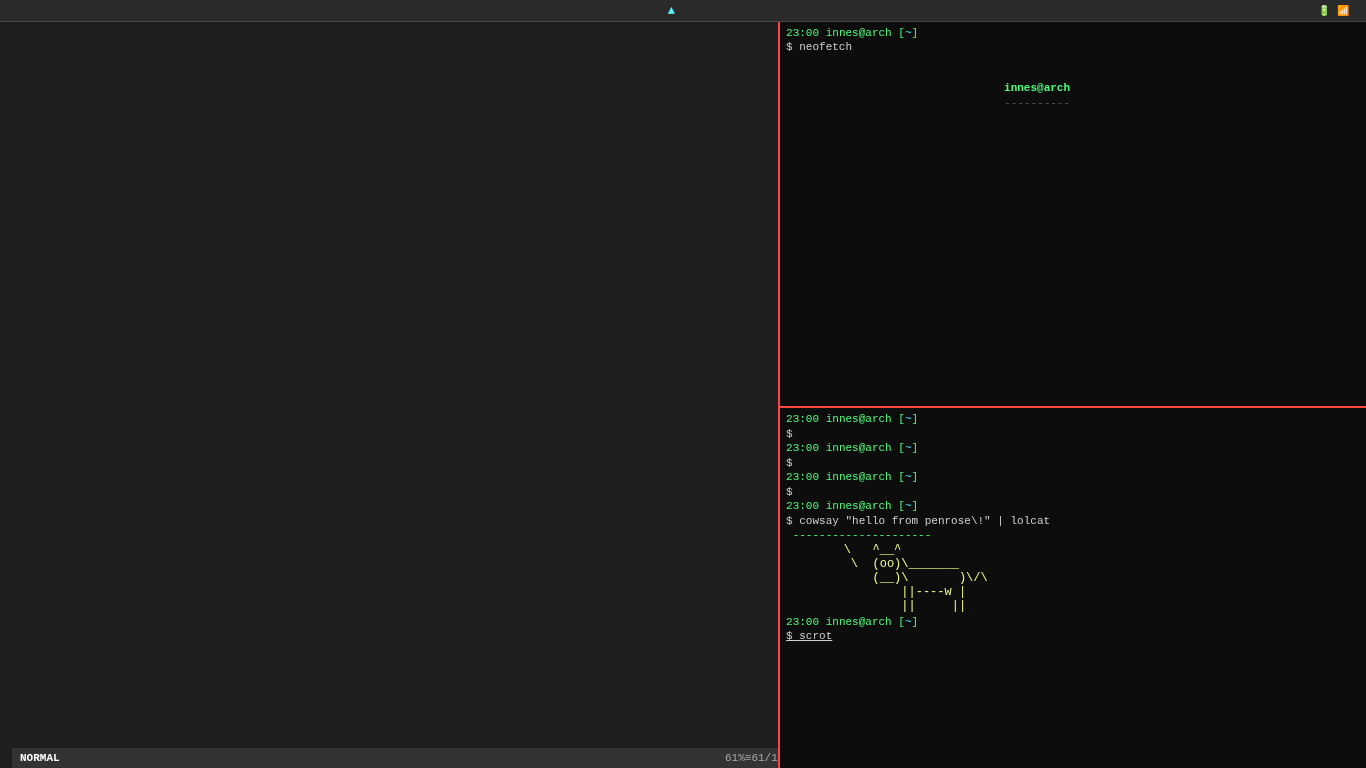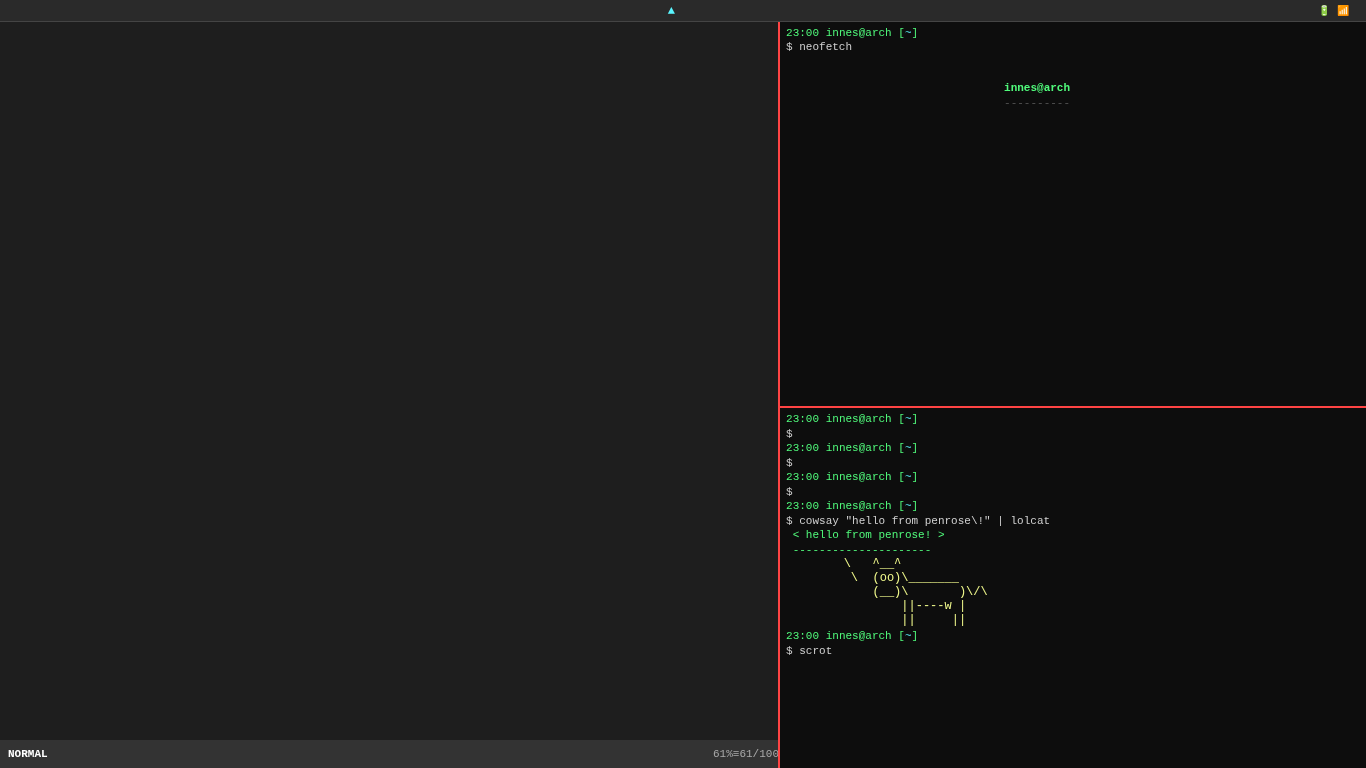--- a/index.html
+++ b/index.html
@@ -60,24 +60,24 @@
     .editor-lines {
       display: flex;
       flex-direction: column;
       padding: 0;
     }
 
     
     #statusbar {
       position: absolute;
       bottom: 0;
-      left: 0;
+      left: 12px;
       width: 820px;
       background: #333;
-      height: 28px;
+      height: 20px;
       display: flex;
       align-items: center;
       padding: 0 8px;
       font-size: 11px;
       color: #aaa;
       justify-content: space-between;
     }
     .status-mode {
       color: #fff;
       font-weight: bold;
@@ -226,32 +226,31 @@
 
       <div>
         <span class="prompt-time">23:00</span>
         <span style="color:#aaa;"> </span>
         <span class="prompt-user">innes</span><span style="color:#50fa7b;">@</span><span class="prompt-host">arch</span>
         <span style="color:#50fa7b;"> [</span><span style="color:#5af5ff;">~</span><span style="color:#50fa7b;">]</span>
       </div>
       <div style="color:#d0d0d0;">$ cowsay "hello from penrose\!" | lolcat</div>
 
       <div>
-        <div style="color:#50fa7b;white-space:pre;"> &lt; hello from penrose! &gt;</div>
         <div style="color:#50fa7b;white-space:pre;"> ---------------------</div>
         <div style="color:#f1fa8c;white-space:pre;font-size:12px;line-height:14px;">        \   ^__^
          \  (oo)\_______
             (__)\       )\/\
                 ||----w |
                 ||     ||</div>
       </div>
 
       <div style="margin-top:2px;">
         <span class="prompt-time">23:00</span>
         <span style="color:#aaa;"> </span>
         <span class="prompt-user">innes</span><span style="color:#50fa7b;">@</span><span class="prompt-host">arch</span>
         <span style="color:#50fa7b;"> [</span><span style="color:#5af5ff;">~</span><span style="color:#50fa7b;">]</span>
       </div>
-      <div style="color:#d0d0d0;">$ scrot<span style="background:#d0d0d0;color:#0d0d0d;display:inline-block;width:7px;"> </span></div>
+      <div style="color:#d0d0d0;text-decoration:underline;">$ scrot<span style="background:#d0d0d0;color:#0d0d0d;display:inline-block;width:7px;"> </span></div>
     </div>
 
   </div>
 </div>
 
 </body></html>

